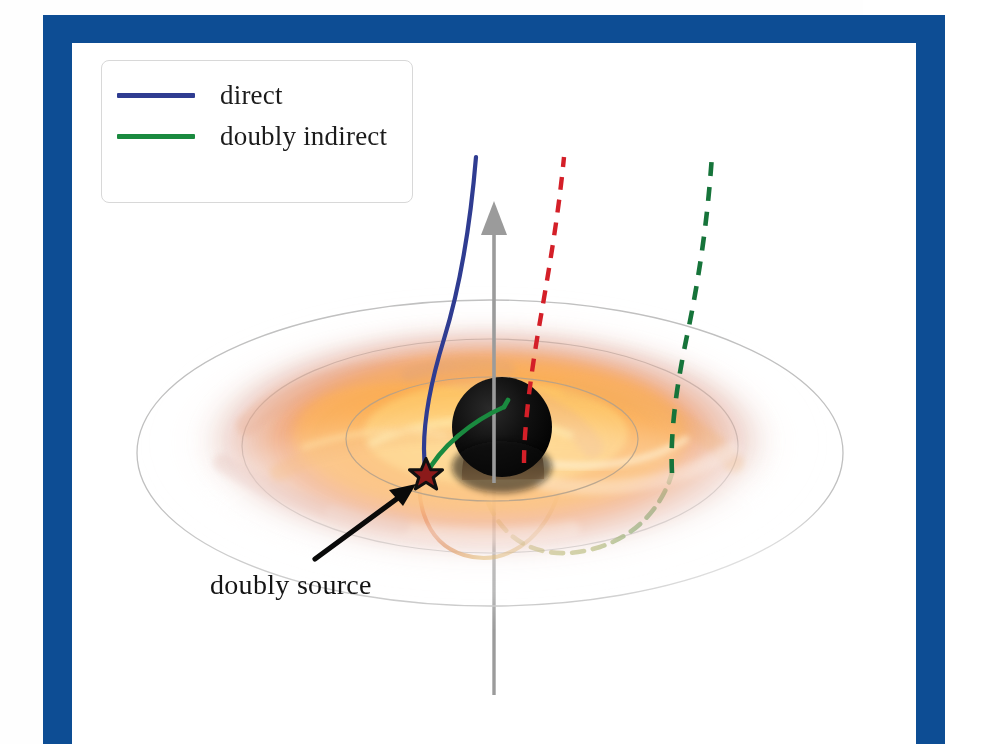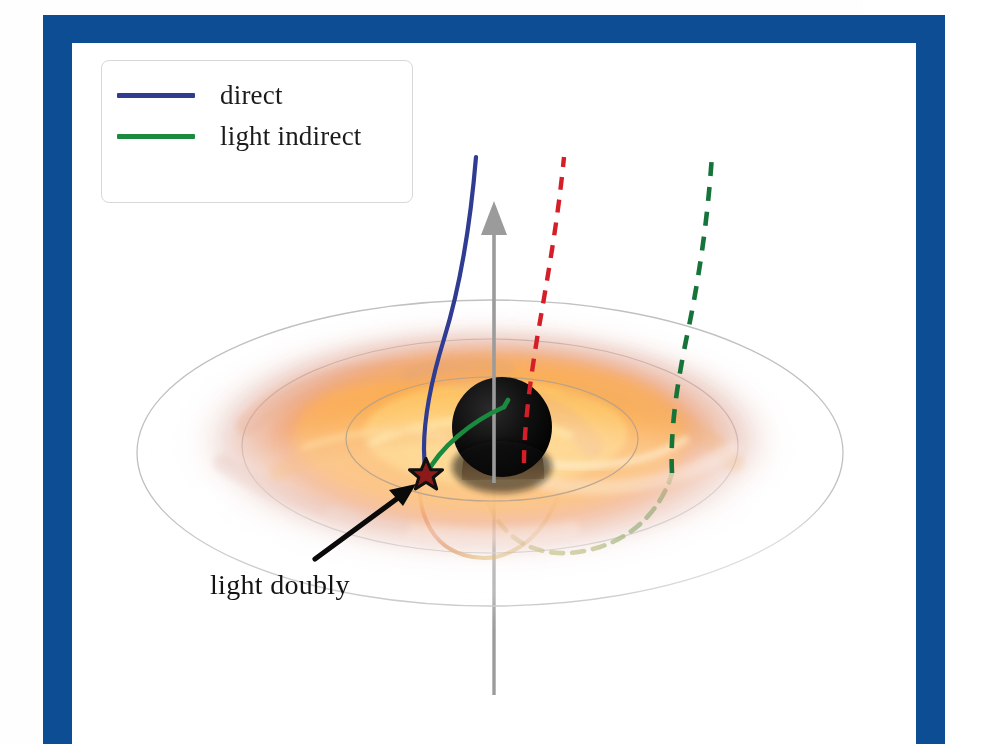--- a/index.html
+++ b/index.html
@@ -257,19 +257,19 @@
     </svg>
   </div>
 
   <div id="legend">
     <div class="legend-row">
       <span class="legend-swatch" style="background:#2f3c91;"></span>
       <span class="legend-label">direct</span>
     </div>
     <div class="legend-row">
       <span class="legend-swatch" style="background:#1a8a3f;"></span>
-      <span class="legend-label">light indirect</span>
+      <span class="legend-label">doubly indirect</span>
     </div>
   </div>
 
-  <div id="light-source-label">light doubly</div>
+  <div id="light-source-label">doubly source</div>
 
 </div>
 
 </body></html>

